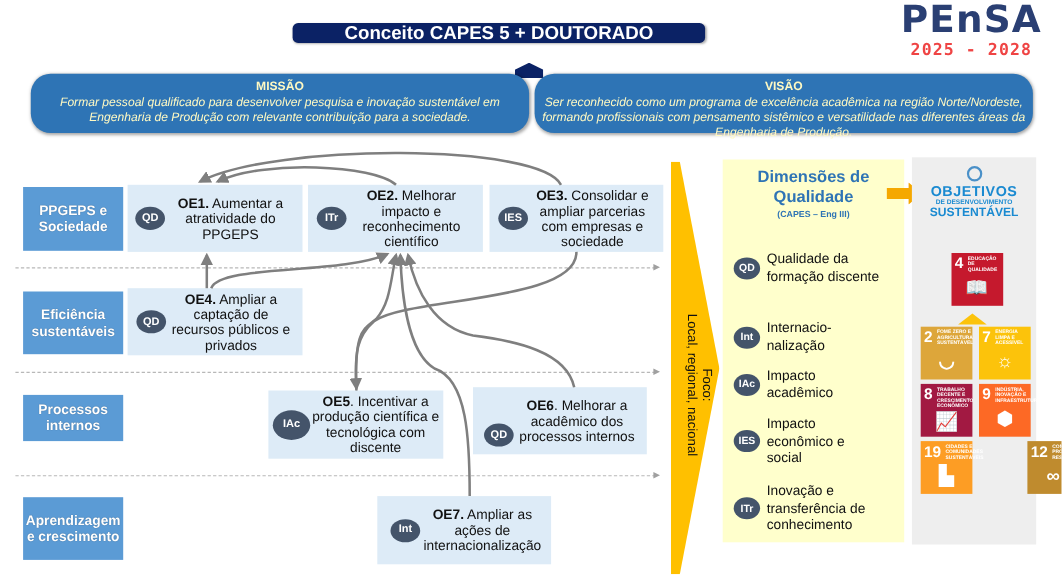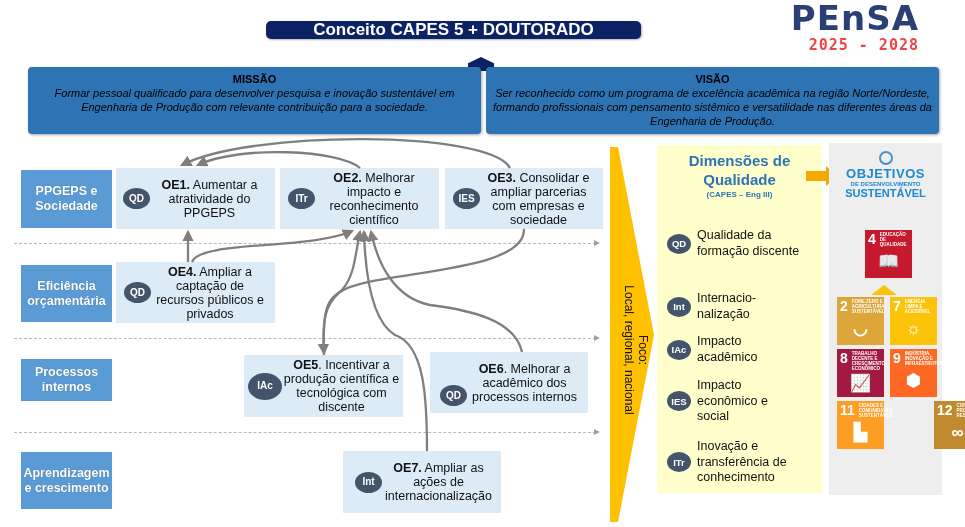--- a/index.html
+++ b/index.html
@@ -3,25 +3,25 @@
 <meta charset="utf-8">
 <style>
   * { box-sizing: border-box; margin: 0; padding: 0; }
   body { width: 965px; height: 527px; background: #ffffff; font-family: "Liberation Sans", sans-serif; position: relative; overflow: hidden; }
   .abs { position: absolute; }
 
   
   .title-bar { left: 266px; top: 21px; width: 375px; height: 18px; background: #0b2265; border-radius: 5px; color: #fff; font-weight: bold; font-size: 17px; display: flex; align-items: center; justify-content: center; box-shadow: 1px 1px 2px rgba(0,0,0,0.3); }
   .title-notch { left: 468px; top: 57px; width: 26px; height: 14px; background: #0b2265; clip-path: polygon(0 45%, 50% 0, 100% 45%, 100% 100%, 0 100%); }
 
-  .logo { left: 769px; top: 0px; width: 150px; height: 55px; text-align: right; }
+  .logo { left: 808px; top: 0px; width: 150px; height: 55px; text-align: center; }
   .logo-main { font-family: "DejaVu Sans", sans-serif; font-weight: bold; font-size: 34px; color: #2a3f73; letter-spacing: 1px; line-height: 36px; }
   .logo-years { font-family: "DejaVu Sans Mono", monospace; font-size: 15px; color: #ef4444; letter-spacing: 1px; font-weight: bold; }
 
-  .mv-box { top: 67px; height: 67px; background: #2e74b5; border-radius: 4px; color: #000000; text-align: center; padding-top: 6px; box-shadow: 1px 1px 3px rgba(0,0,0,0.35); }
+  .mv-box { top: 67px; height: 54px; background: #2e74b5; border-radius: 18px; color: #fef9c3; text-align: center; padding-top: 6px; box-shadow: 1px 1px 3px rgba(0,0,0,0.35); }
   .mv-title { font-weight: bold; font-size: 11px; line-height: 13px; }
   .mv-text { font-style: italic; font-size: 11px; line-height: 14px; }
   .mission { left: 28px; width: 453px; }
   .vision { left: 486px; width: 453px; }
 
   
   .lane-label { left: 21px; width: 91px; background: #5b9bd5; color: #fff; font-weight: bold; font-size: 12.5px; line-height: 15px; display: flex; align-items: center; justify-content: center; text-align: center; text-shadow: 0 0 1px rgba(0,0,0,0.4); }
   .lane-sep { left: 14px; width: 582px; height: 0; border-top: 1px dashed #b8b8b8; }
   .lane-sep-arrow { width: 0; height: 0; border-left: 6px solid #a0a0a0; border-top: 3px solid transparent; border-bottom: 3px solid transparent; }
 
@@ -74,21 +74,21 @@
 <div class="abs mv-box mission">
   <div class="mv-title">MISSÃO</div>
   <div class="mv-text">Formar pessoal qualificado para desenvolver pesquisa e inovação sustentável em Engenharia de Produção com relevante contribuição para a sociedade.</div>
 </div>
 <div class="abs mv-box vision">
   <div class="mv-title">VISÃO</div>
   <div class="mv-text">Ser reconhecido como um programa de excelência acadêmica na região Norte/Nordeste, formando profissionais com pensamento sistêmico e versatilidade nas diferentes áreas da Engenharia de Produção.</div>
 </div>
 
 <div class="abs lane-label" style="top:170px;height:58px;">PPGEPS e Sociedade</div>
-<div class="abs lane-label" style="top:265px;height:57px;">Eficiência orçamentária</div>
+<div class="abs lane-label" style="top:265px;height:57px;">Eficiência sustentáveis</div>
 <div class="abs lane-label" style="top:359px;height:42px;">Processos internos</div>
 <div class="abs lane-label" style="top:452px;height:57px;">Aprendizagem e crescimento</div>
 
 <div class="abs lane-sep" style="top:243px;"></div>
 <div class="abs lane-sep-arrow" style="left:594px;top:240px;"></div>
 <div class="abs lane-sep" style="top:338px;"></div>
 <div class="abs lane-sep-arrow" style="left:594px;top:335px;"></div>
 <div class="abs lane-sep" style="top:432px;"></div>
 <div class="abs lane-sep-arrow" style="left:594px;top:429px;"></div>
 
@@ -220,21 +220,21 @@
 </div>
 <div class="sdg" style="left:890px;top:349px;background:#fd6925;">
   <div class="sdg-head">
       <span class="sdg-num">9</span>
       <span class="sdg-lab">Indústria, inovação e infraestrutura</span>
     </div>
   <div class="sdg-icon">⬢</div>
 </div>
 <div class="sdg" style="left:837px;top:401px;background:#fd9d24;">
   <div class="sdg-head">
-      <span class="sdg-num">11</span>
+      <span class="sdg-num">19</span>
       <span class="sdg-lab">Cidades e comunidades sustentáveis</span>
     </div>
   <div class="sdg-icon">▙</div>
 </div>
 <div class="sdg" style="left:890px;top:401px;background:#bf8b2e;margin-left:44px;">
   <div class="sdg-head">
       <span class="sdg-num">12</span>
       <span class="sdg-lab">Consumo e produção responsáveis</span>
     </div>
   <div class="sdg-icon">∞</div>

